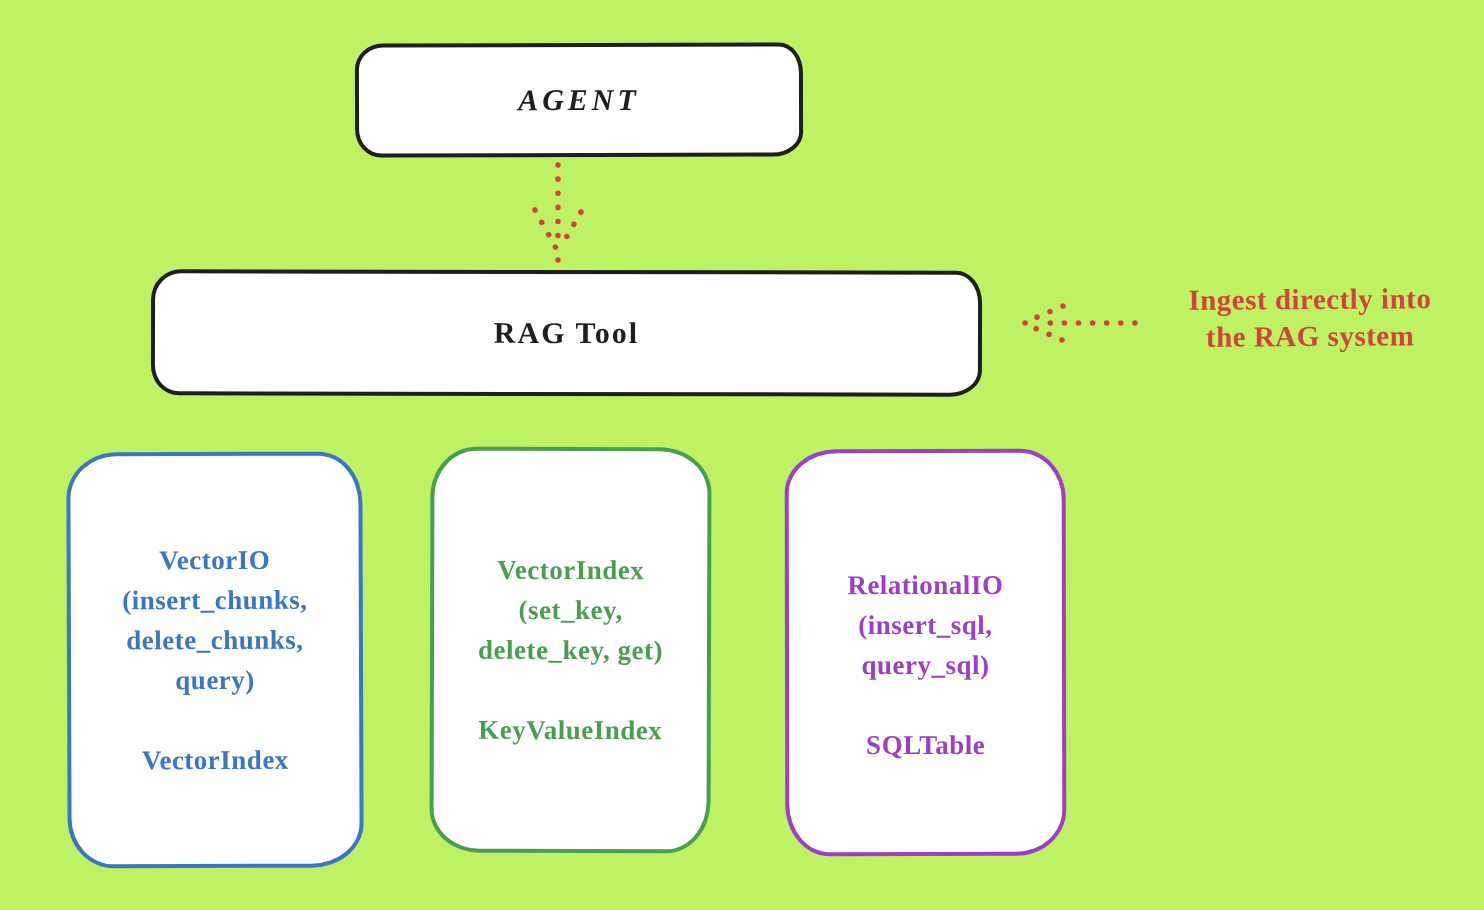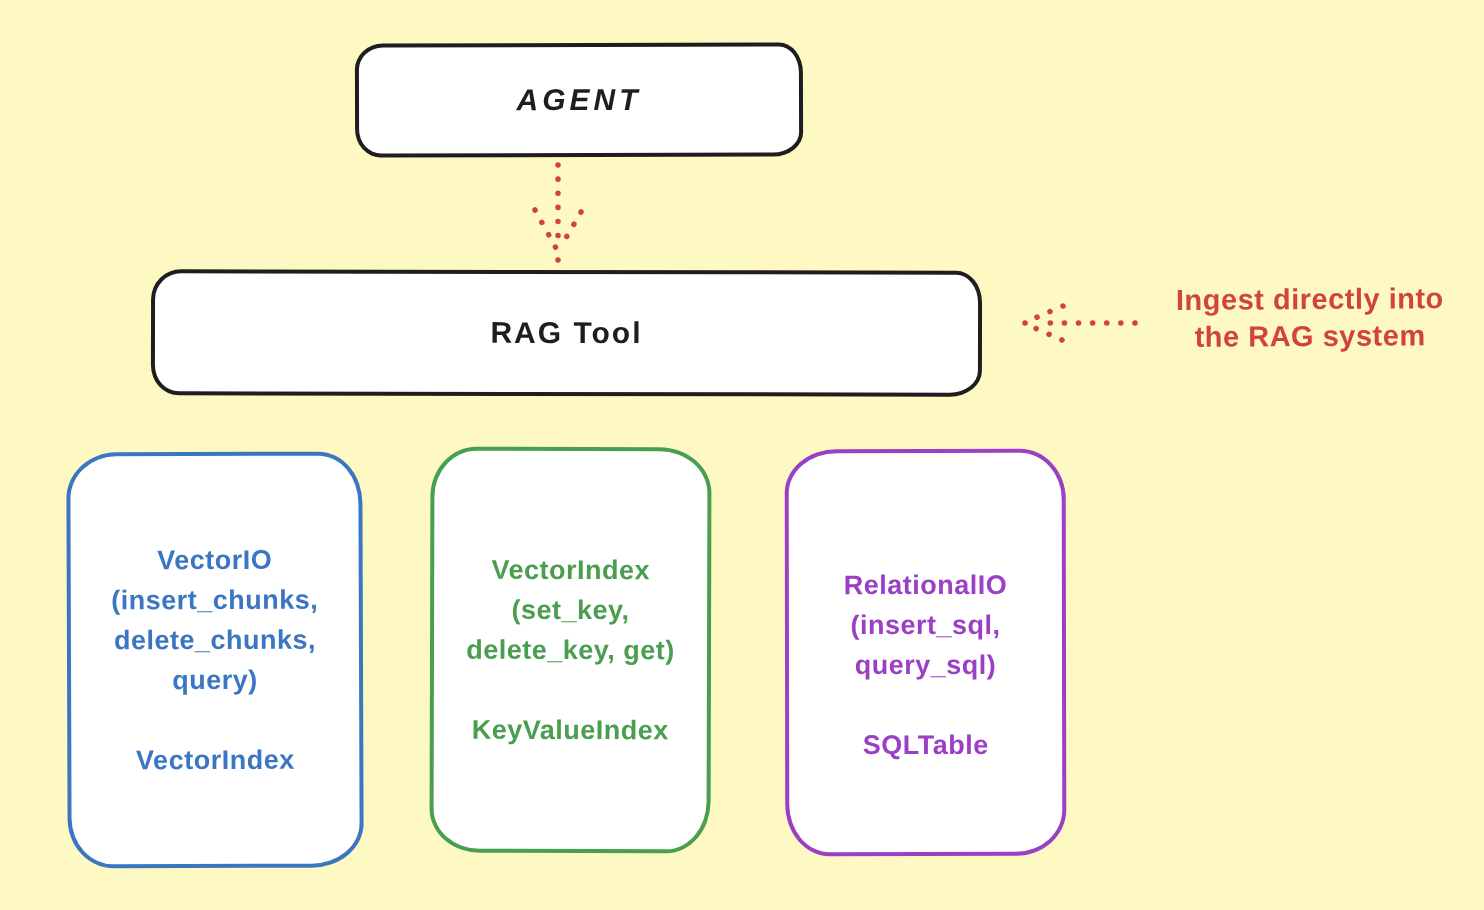--- a/index.html
+++ b/index.html
@@ -4,23 +4,23 @@
 <style>
   html, body {
     margin: 0;
     padding: 0;
     background: #ffffff;
   }
   .canvas {
     position: relative;
     width: 1484px;
     height: 910px;
-    background: #fef9c3;
+    background: #bef264;
     overflow: hidden;
-    font-family: Liberation Sans, sans-serif;
+    font-family: Liberation Serif, serif;
   }
   .node {
     position: absolute;
     display: flex;
     align-items: center;
     justify-content: center;
     box-sizing: border-box;
     background: #ffffff;
   }
   .node-agent {

